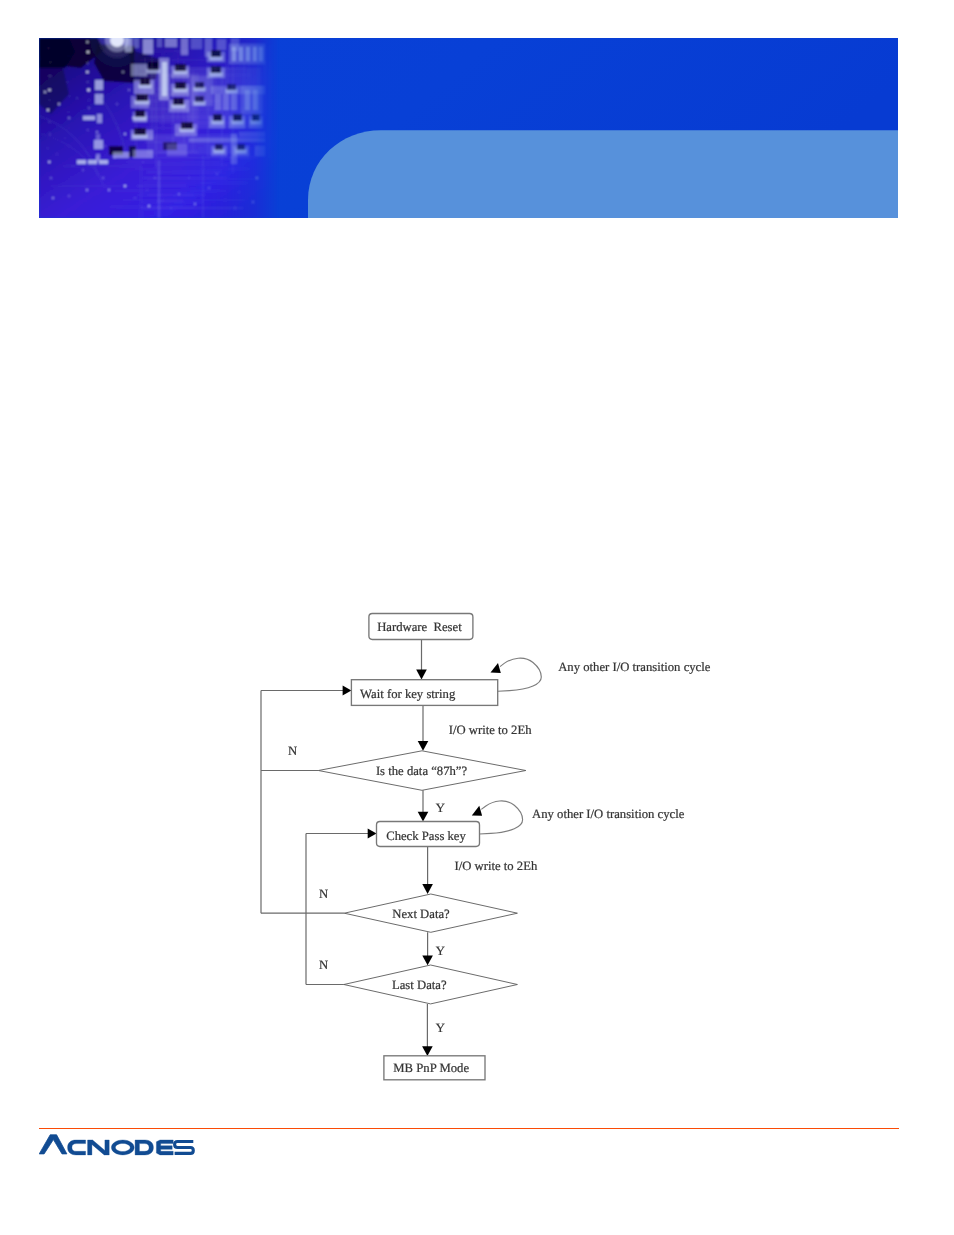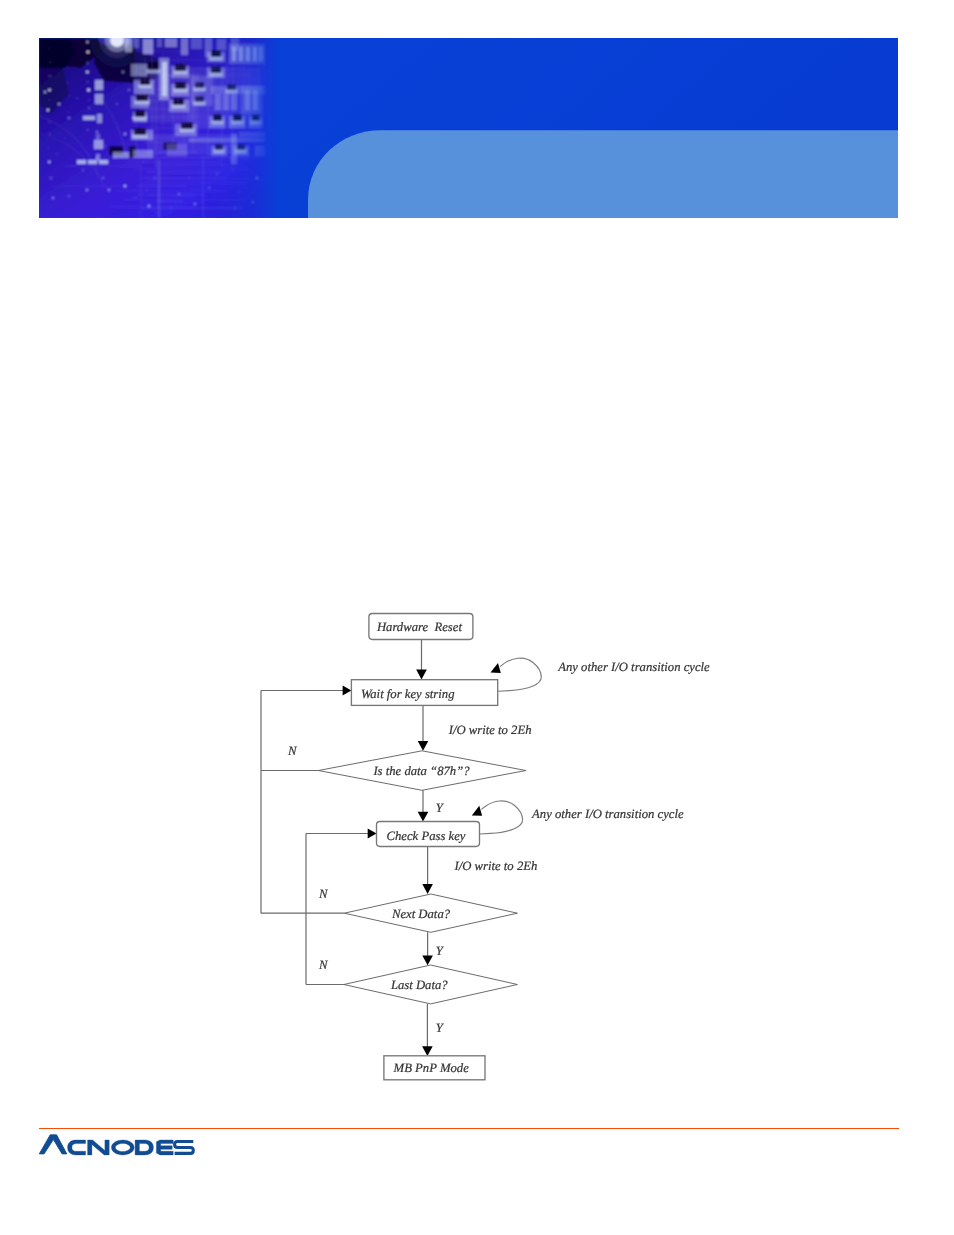--- a/index.html
+++ b/index.html
@@ -5,21 +5,21 @@
 <style>
   html,body{margin:0;padding:0;background:#ffffff;}
   body{width:954px;height:1235px;font-family:"Liberation Serif",serif;overflow:hidden;position:relative;-webkit-font-smoothing:antialiased;text-rendering:geometricPrecision;}
   #page{position:absolute;left:0;top:0;width:954px;height:1235px;background:#fff;}
 
   
   .banner{position:absolute;left:39px;top:38px;width:859px;height:180px;overflow:hidden;}
   .banner svg{display:block;}
 
   
-  .flowwrap{position:absolute;left:0;top:0;width:954px;height:1235px;pointer-events:none;font-style:italic;}
+  .flowwrap{position:absolute;left:0;top:0;width:954px;height:1235px;pointer-events:none;}
   .flowwrap svg{display:block;}
   .fc-line{stroke:#6a6a6a;stroke-width:1.2;fill:none;}
   .fc-box{stroke:#787878;stroke-width:1.35;fill:#fff;}
   .fc-dia{stroke:#5a5a5a;stroke-width:0.9;fill:#fff;}
   .fc-head{fill:#000;stroke:none;}
   .fc-loop{stroke:#7d7d7d;stroke-width:1.15;fill:none;}
   text.fc{font-family:"Liberation Serif",serif;font-size:12.7px;fill:#333333;stroke:#333333;stroke-width:0.22;paint-order:stroke fill;}
   text.fc-node{font-size:12.7px;}
   text.fc-lbl{font-size:12.7px;}
 

